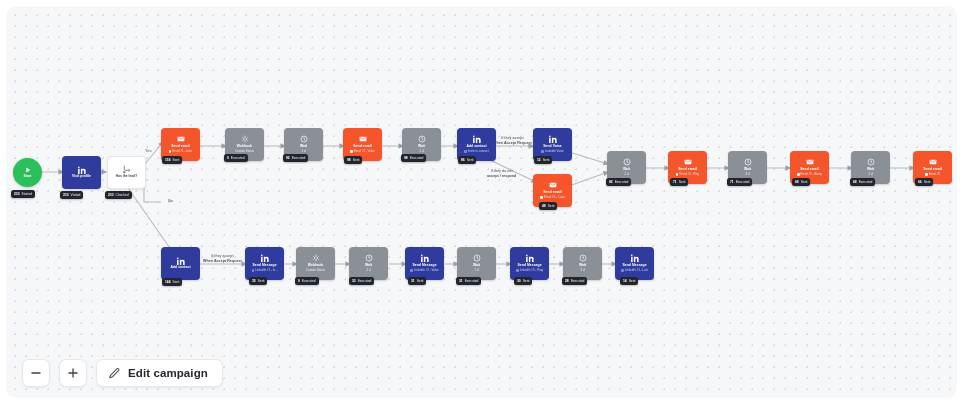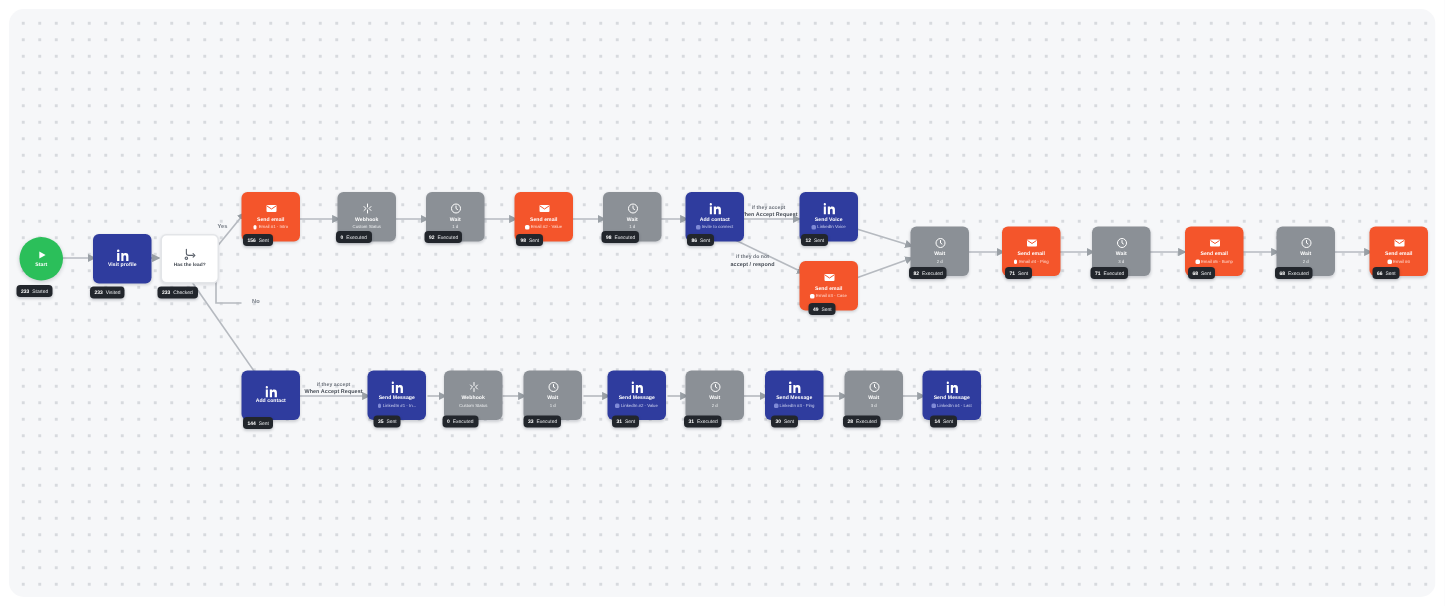--- a/index.html
+++ b/index.html
@@ -620,14 +620,38 @@
           <span>LinkedIn #4 - Last</span>
         </span>
     </div>
     <div class="badge" style="left:614px; top:271px;">
       <span class="b-num">14</span>
       <span class="b-lbl">Sent</span>
     </div>
 
   </div>
 
+  <div id="toolbar">
+    <div class="tb-btn">
+      <span>
+        <svg width="14" height="14" viewBox="0 0 24 24" fill="none" stroke="currentColor" stroke-width="2.2" stroke-linecap="round">
+            <path d="M5 12h14"></path>
+          </svg>
+      </span>
+    </div>
+    <div class="tb-btn">
+      <span>
+        <svg width="14" height="14" viewBox="0 0 24 24" fill="none" stroke="currentColor" stroke-width="2.2" stroke-linecap="round">
+            <path d="M12 5v14M5 12h14"></path>
+          </svg>
+      </span>
+    </div>
+    <div id="edit-campaign">
+      <span class="pencil">
+        <svg width="13" height="13" viewBox="0 0 24 24" fill="none" stroke="currentColor" stroke-width="2" stroke-linecap="round" stroke-linejoin="round">
+            <path d="M16.5 3.5a2.1 2.1 0 1 1 3 3L7.5 18.5 3 20l1.5-4.5z"></path>
+          </svg>
+      </span>
+      <span>Edit campaign</span>
+    </div>
+  </div>
 
 </div>
 
 </body></html>

